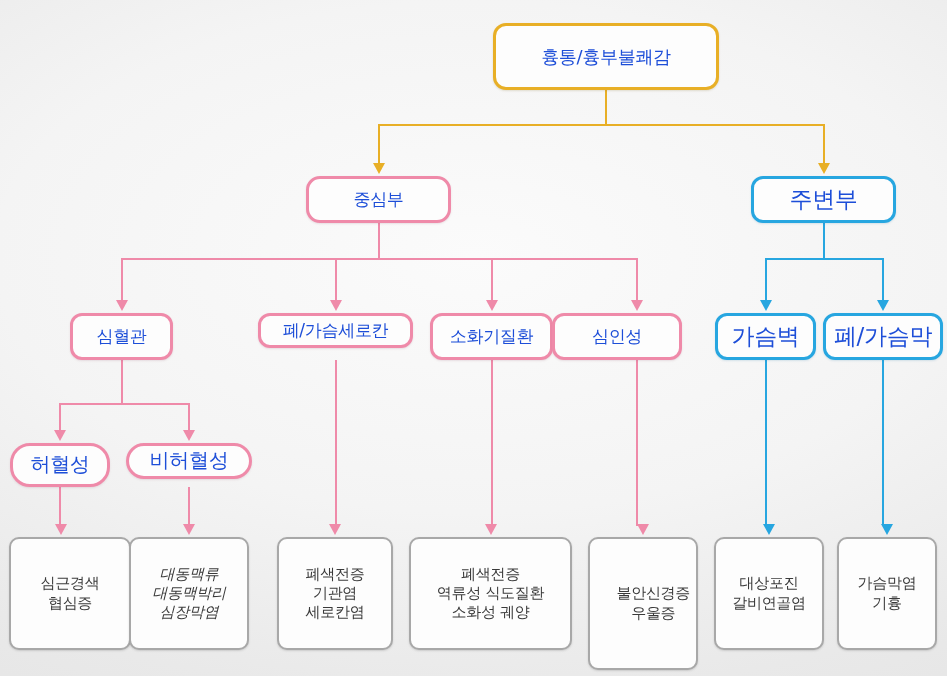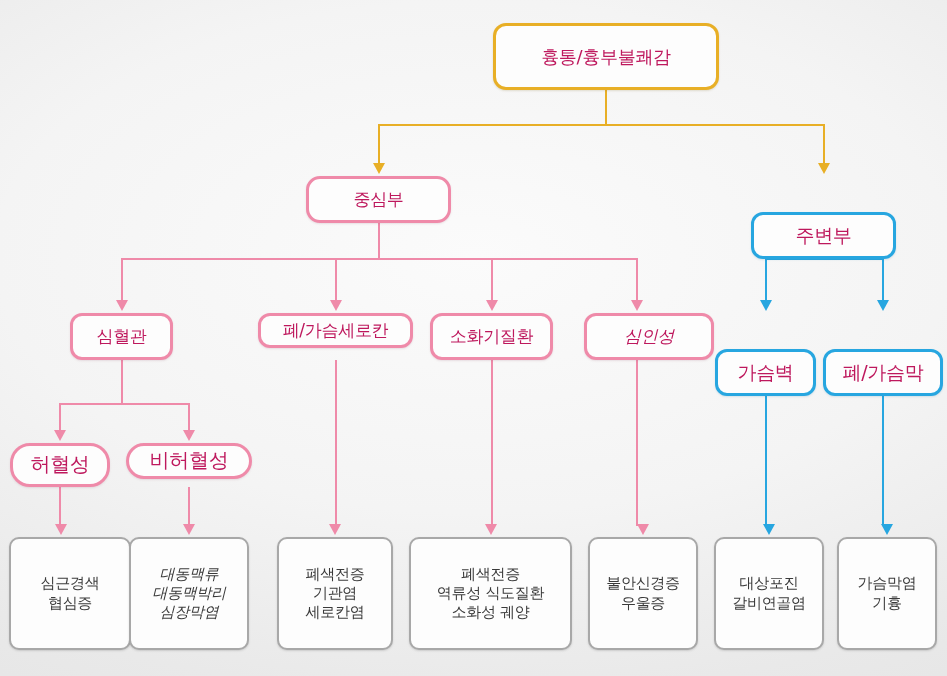--- a/index.html
+++ b/index.html
@@ -26,44 +26,43 @@
     pointer-events: none;
   }
   .node {
     position: absolute;
     box-sizing: border-box;
     display: flex;
     align-items: center;
     justify-content: center;
     text-align: center;
     background: #fdfdfd;
-    color: #be185d;
+    color: #1d4ed8;
     line-height: 1.28;
     letter-spacing: -0.3px;
     white-space: pre-line;
     user-select: none;
   }
   .node.lvl-root {
     border: 3px solid #e8af26;
     border-radius: 13px;
     font-size: 18px;
     box-shadow: 0 1px 2px rgba(120,100,30,0.18);
   }
   .node.lvl-pink {
     border: 3px solid #ef8aa9;
     border-radius: 12px;
     font-size: 17px;
     box-shadow: 0 1px 2px rgba(150,90,110,0.16);
   }
   .node.lvl-blue {
     border: 3px solid #27a6e0;
     border-radius: 12px;
-    font-size: 19px;
+    font-size: 23px;
     box-shadow: 0 1px 2px rgba(40,120,170,0.16);
-    margin-top: 36px;
   }
   .node.lvl-pink-sm {
     border: 3px solid #ef8aa9;
     border-radius: 20px;
     font-size: 20px;
     box-shadow: 0 1px 2px rgba(150,90,110,0.16);
   }
   .node.lvl-leaf {
     border: 2px solid #a8a8a8;
     border-radius: 10px;
@@ -154,36 +153,36 @@
         <path d="M 881 524 L 893 524 L 887 535 Z" fill="#27a6e0"></path>
       </g>
     </svg>
   <div id="nodes">
       <div class="node lvl-root" style="left: 493px; top: 23px; width: 226px; height: 67px;"><span class="label">흉통/흉부불쾌감</span></div>
       <div class="node lvl-pink" style="left: 306px; top: 176px; width: 145px; height: 47px; border-radius: 14px;"><span class="label">중심부</span></div>
       <div class="node lvl-blue" style="left: 751px; top: 176px; width: 145px; height: 47px;"><span class="label">주변부</span></div>
       <div class="node lvl-pink" style="left: 70px; top: 313px; width: 103px; height: 47px;"><span class="label">심혈관</span></div>
       <div class="node lvl-pink" style="left: 258px; top: 313px; width: 155px; height: 35px;"><span class="label">폐/가슴세로칸</span></div>
       <div class="node lvl-pink" style="left: 430px; top: 313px; width: 123px; height: 47px;"><span class="label">소화기질환</span></div>
-      <div class="node lvl-pink" style="left: 584px; top: 313px; width: 130px; height: 47px; font-style: italic;"><span class="label">심인성</span></div>
+      <div class="node lvl-pink" style="left: 552px; top: 313px; width: 130px; height: 47px;"><span class="label">심인성</span></div>
       <div class="node lvl-blue" style="left: 715px; top: 313px; width: 101px; height: 47px;"><span class="label">가슴벽</span></div>
       <div class="node lvl-blue" style="left: 823px; top: 313px; width: 120px; height: 47px;"><span class="label">폐/가슴막</span></div>
       <div class="node lvl-pink-sm" style="left: 10px; top: 443px; width: 100px; height: 44px;"><span class="label">허혈성</span></div>
       <div class="node lvl-pink-sm" style="left: 126px; top: 443px; width: 126px; height: 36px;"><span class="label">비허혈성</span></div>
       <div class="node lvl-leaf" style="left: 9px; top: 537px; width: 122px; height: 113px;"><span class="label">심근경색
 협심증</span></div>
       <div class="node lvl-leaf" style="left: 129px; top: 537px; width: 120px; height: 113px; font-style: italic;"><span class="label">대동맥류
 대동맥박리
 심장막염</span></div>
       <div class="node lvl-leaf" style="left: 277px; top: 537px; width: 116px; height: 113px;"><span class="label">폐색전증
 기관염
 세로칸염</span></div>
       <div class="node lvl-leaf" style="left: 409px; top: 537px; width: 163px; height: 113px;"><span class="label">폐색전증
 역류성 식도질환
 소화성 궤양</span></div>
-      <div class="node lvl-leaf" style="left: 588px; top: 537px; width: 110px; height: 113px;"><span class="label">불안신경증
+      <div class="node lvl-leaf" style="left: 588px; top: 537px; width: 110px; height: 133px; justify-content: flex-end;"><span class="label">불안신경증
 우울증</span></div>
       <div class="node lvl-leaf" style="left: 714px; top: 537px; width: 110px; height: 113px;"><span class="label">대상포진
 갈비연골염</span></div>
       <div class="node lvl-leaf" style="left: 837px; top: 537px; width: 100px; height: 113px;"><span class="label">가슴막염
 기흉</span></div>
     </div>
 </div>
 
 </body></html>

